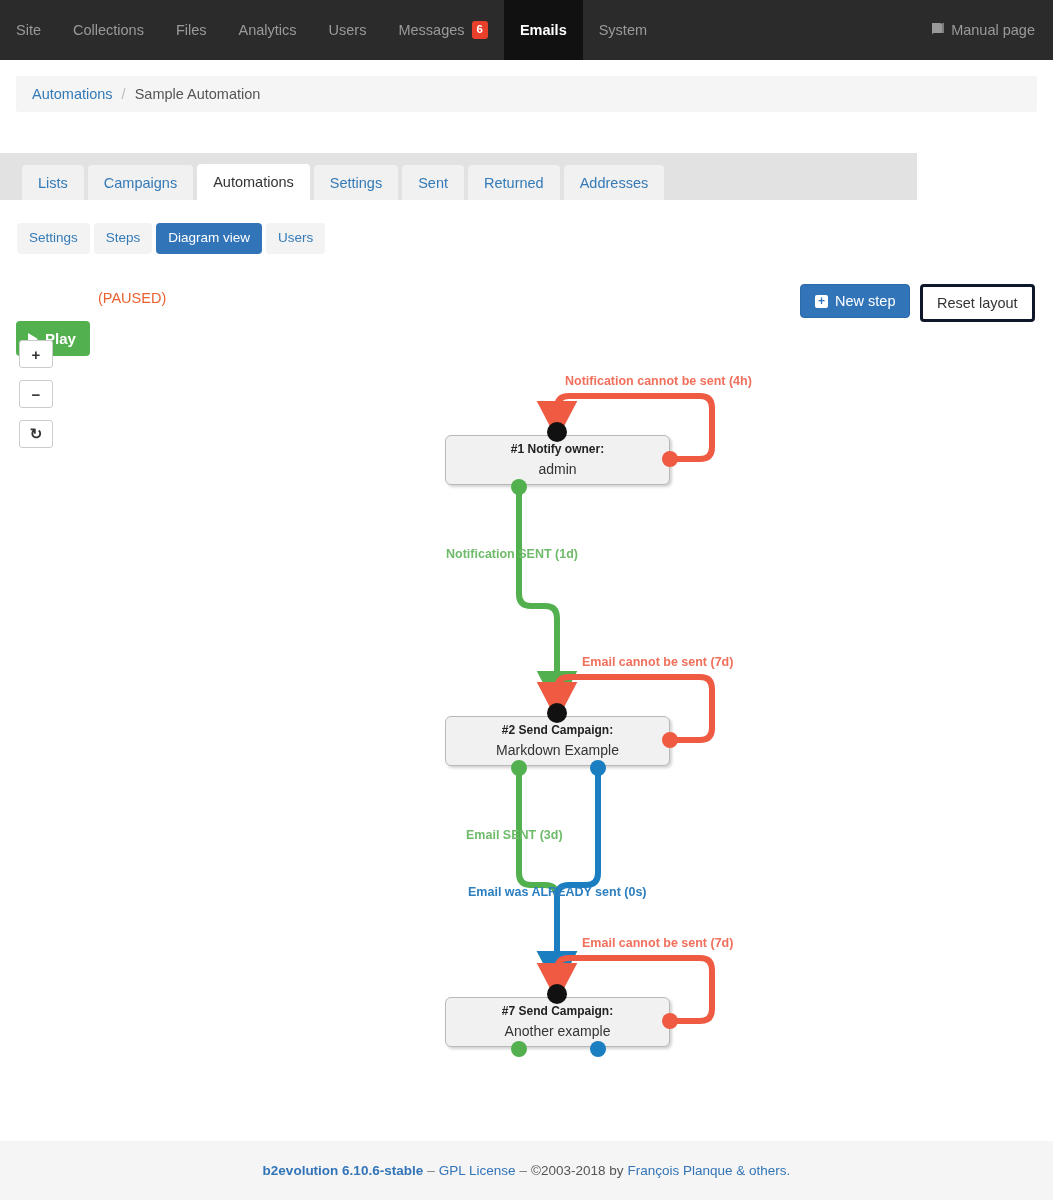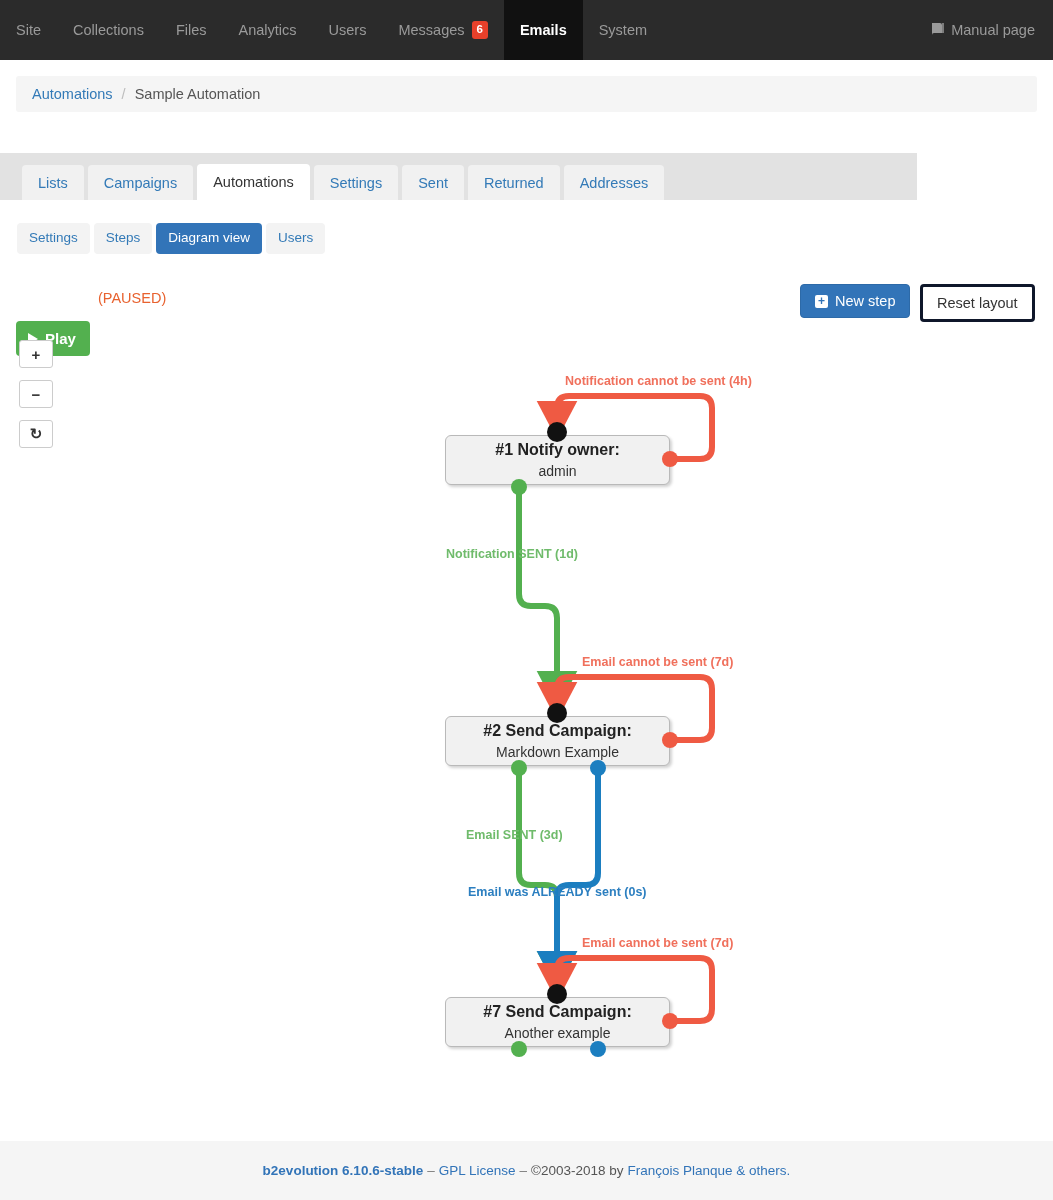--- a/index.html
+++ b/index.html
@@ -172,21 +172,21 @@
   .dnode {
     position: absolute;
     background: #f1f1f1;
     border: 1px solid #b9b9b9;
     border-radius: 6px;
     box-shadow: 2px 2px 3px rgba(0,0,0,0.18);
     display: flex; flex-direction: column;
     align-items: center; justify-content: center;
     cursor: move;
   }
-  .dnode .t1 { font-size: 16px; font-weight: bold; color: #222222; line-height: 1.45; }
+  .dnode .t1 { font-size: 12px; font-weight: bold; color: #222222; line-height: 1.45; }
   .dnode .t2 { font-size: 14px; color: #333333; line-height: 1.45; }
   .dot { position: absolute; border-radius: 50%; }
   .dot.black { background: #111111; }
   .dot.green { background: #53b04f; }
   .dot.blue  { background: #1b7ec0; }
   .dot.red   { background: #ef5a43; }
 
   .edge-label {
     position: absolute;
     font-size: 12.5px; font-weight: bold;

